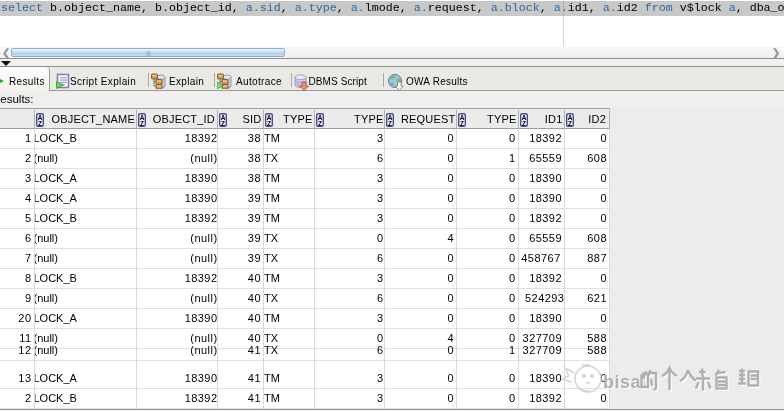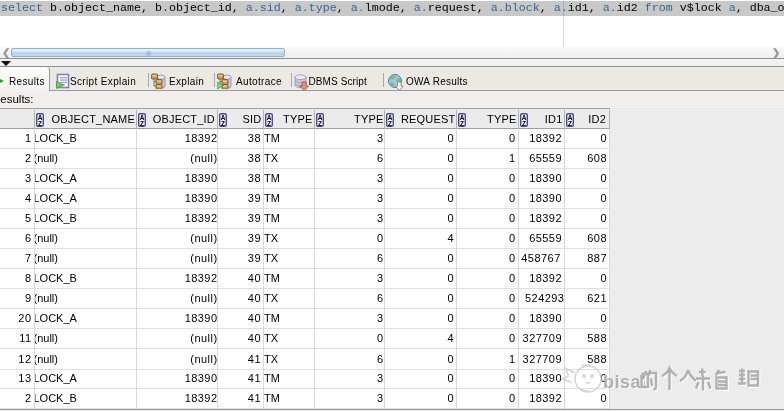--- a/index.html
+++ b/index.html
@@ -316,21 +316,21 @@
 <div class="cell" style="left:33.5px;">(null)</div>
 <div class="cell num" style="left:138px;width:79.5px;text-align:right;">(null)</div>
 <div class="cell num" style="left:219px;width:42px;text-align:right;">40</div>
 <div class="cell" style="left:264px;">TX</div>
 <div class="cell num" style="left:316px;width:67.5px;text-align:right;">0</div>
 <div class="cell num" style="left:386px;width:68px;text-align:right;">4</div>
 <div class="cell num" style="left:458px;width:57.5px;text-align:right;">0</div>
 <div class="cell num" style="left:520px;width:42px;text-align:right;">327709</div>
 <div class="cell num" style="left:566px;width:41px;text-align:right;">588</div>
 </div>
-<div class="row" style="top:221px;">
+<div class="row" style="top:212px;">
 <div class="cell num" style="left:0;width:31.5px;text-align:right;">12</div>
 <div class="cell" style="left:33.5px;">(null)</div>
 <div class="cell num" style="left:138px;width:79.5px;text-align:right;">(null)</div>
 <div class="cell num" style="left:219px;width:42px;text-align:right;">41</div>
 <div class="cell" style="left:264px;">TX</div>
 <div class="cell num" style="left:316px;width:67.5px;text-align:right;">6</div>
 <div class="cell num" style="left:386px;width:68px;text-align:right;">0</div>
 <div class="cell num" style="left:458px;width:57.5px;text-align:right;">1</div>
 <div class="cell num" style="left:520px;width:42px;text-align:right;">327709</div>
 <div class="cell num" style="left:566px;width:41px;text-align:right;">588</div>

